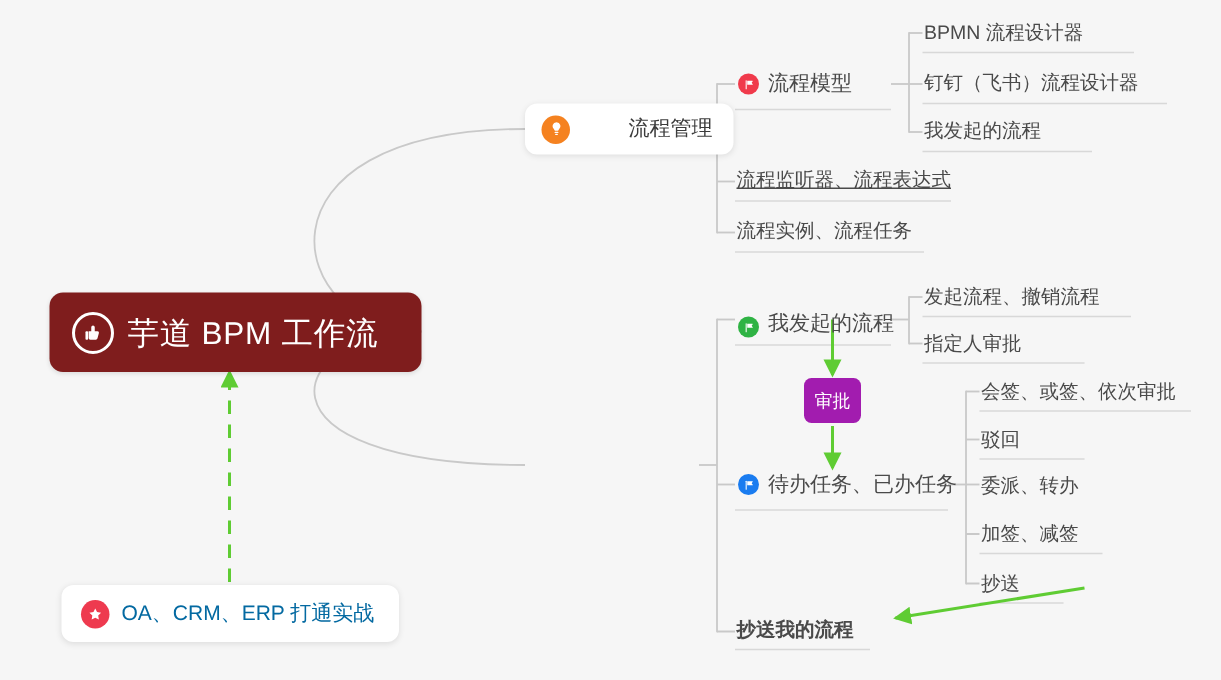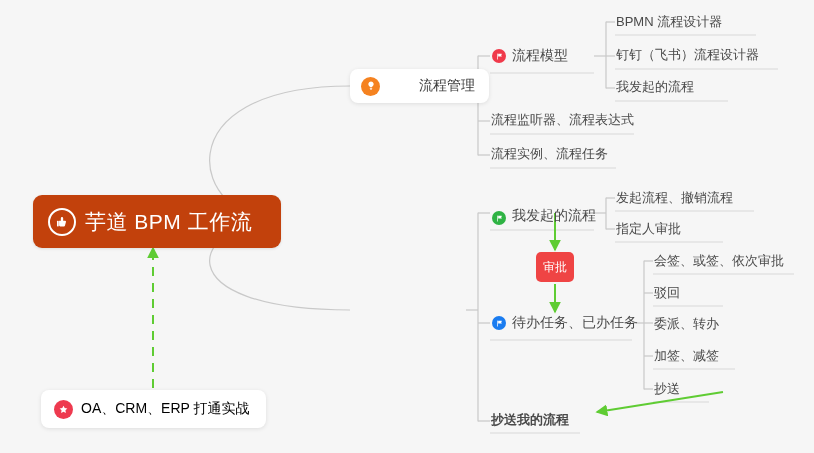--- a/index.html
+++ b/index.html
@@ -20,21 +20,21 @@
     left: 0; top: 0;
     width: 814px; height: 453px;
     pointer-events: none;
   }
 
   
   .root-node {
     position: absolute;
     left: 33px; top: 195px;
     width: 248px; height: 53px;
-    background: #c2410c;
+    background: #7f1d1d;
     border-radius: 9px;
     box-shadow: 0 1px 3px rgba(0,0,0,.10);
     display: flex;
     align-items: center;
     padding-left: 15px;
     box-sizing: border-box;
     z-index: 5;
   }
   .root-label {
     color: #ffffff;
@@ -98,31 +98,31 @@
     border-radius: 8px;
     box-shadow: 0 1px 4px rgba(0,0,0,.10);
     display: flex;
     align-items: center;
     padding: 0 16px 0 13px;
     box-sizing: border-box;
     z-index: 5;
   }
   .callout-label {
     font-size: 14px;
-    color: #000000;
+    color: #0369a1;
     margin-left: 8px;
     white-space: nowrap;
   }
 
   
   .anno-badge {
     position: absolute;
     left: 536px; top: 252px;
     width: 38px; height: 30px;
-    background: #ef4444;
+    background: #a21caf;
     border-radius: 5px;
     display: flex;
     align-items: center;
     justify-content: center;
     z-index: 6;
   }
   .anno-badge span {
     color: #ffffff;
     font-size: 12px;
   }
@@ -243,21 +243,21 @@
         <path d="M8.4 4.8h9.2a.7.7 0 0 1 .6 1.1l-1.9 2.6 1.9 2.6a.7.7 0 0 1-.6 1.1H8.4z"></path>
       </svg>
     </span>
     <span class="sub-label">流程模型</span>
   </div>
 
   <div class="leaf-node" style="left:616px; top:13px;">BPMN 流程设计器</div>
   <div class="leaf-node" style="left:616px; top:46px;">钉钉（飞书）流程设计器</div>
   <div class="leaf-node" style="left:616px; top:78px;">我发起的流程</div>
 
-  <div class="leaf-node" style="left:491px; top:111px;">流程监听器、流程表达式</div>
+  <div class="leaf-node" style="left:491px; top:111px;text-decoration:underline;">流程监听器、流程表达式</div>
   <div class="leaf-node" style="left:491px; top:145px;">流程实例、流程任务</div>
 
 
   <div class="sub-node" style="left:492px; top:201px;align-items:flex-end;">
     <span class="ic ic-sm" style="background:#2fb344;">
       <svg viewBox="0 0 24 24" width="9" height="9" fill="#ffffff">
         <rect x="5.6" y="4" width="1.9" height="16" rx=".9"></rect>
         <path d="M8.4 4.8h9.2a.7.7 0 0 1 .6 1.1l-1.9 2.6 1.9 2.6a.7.7 0 0 1-.6 1.1H8.4z"></path>
       </svg>
     </span>

